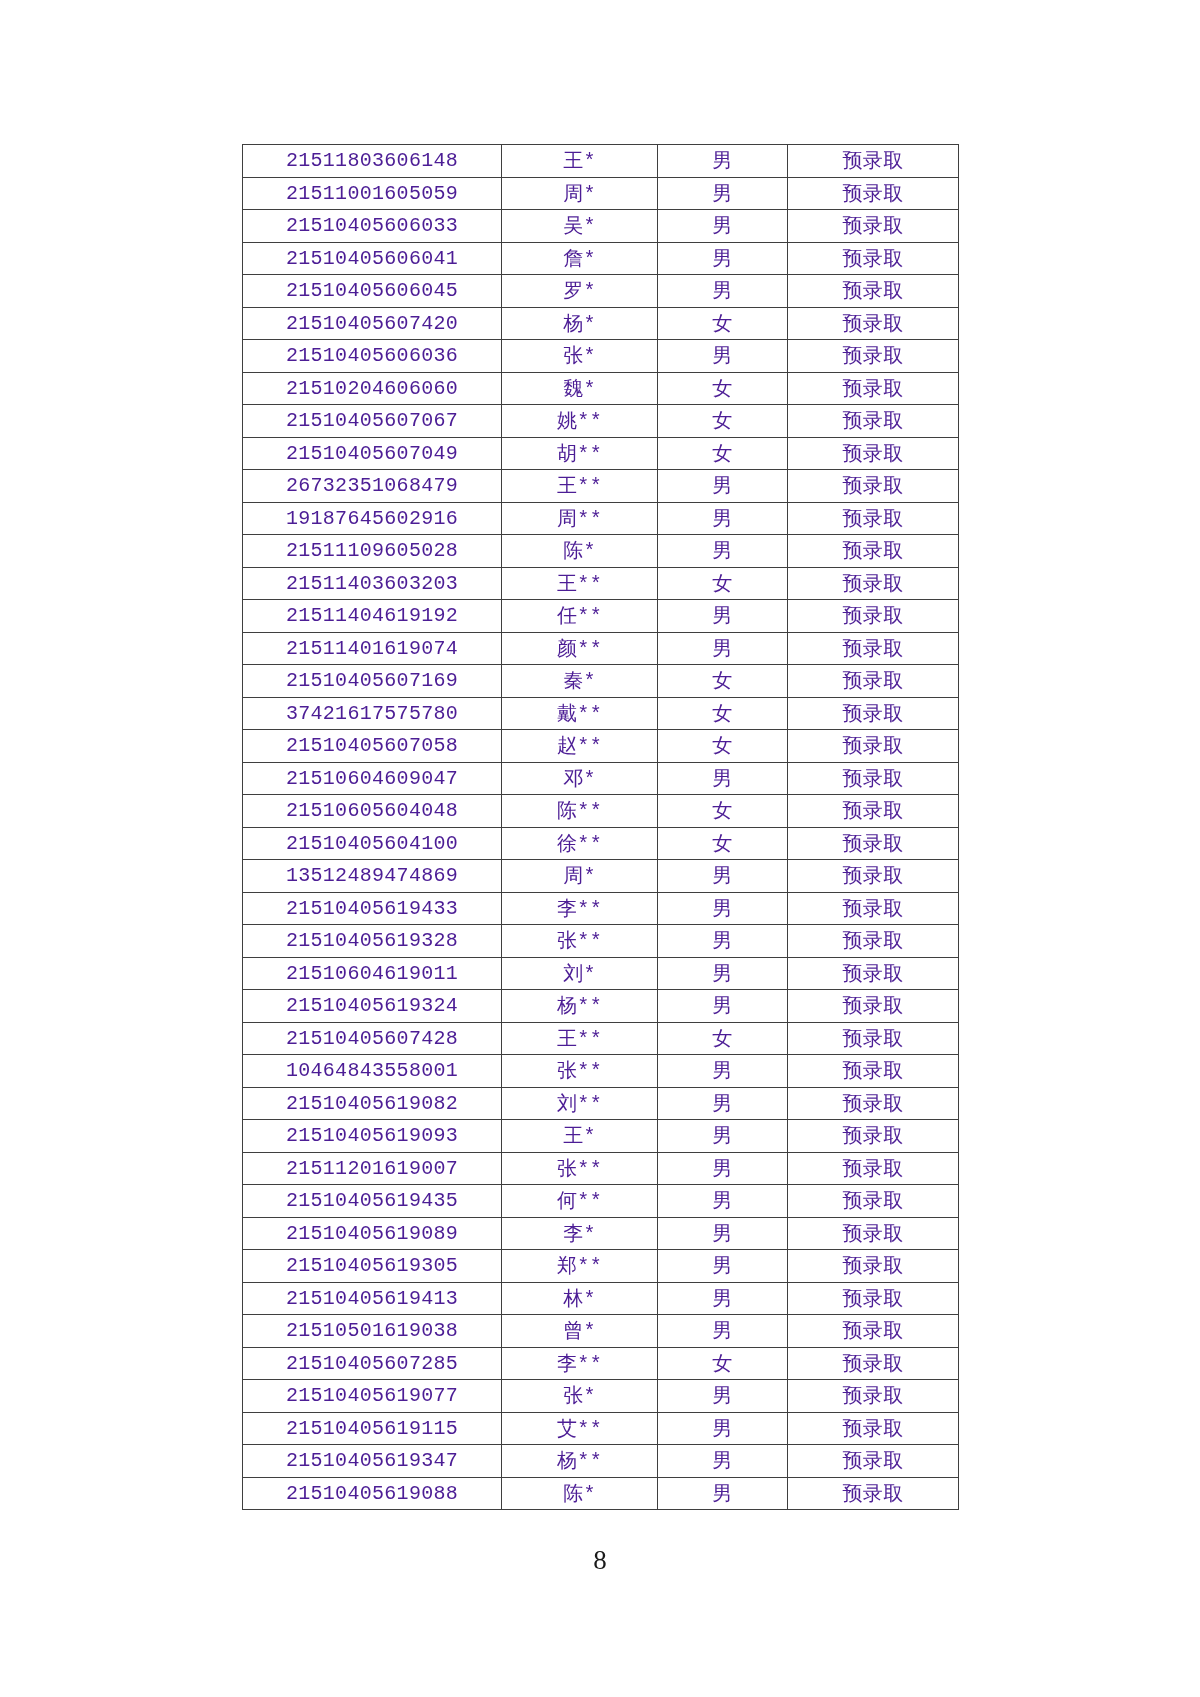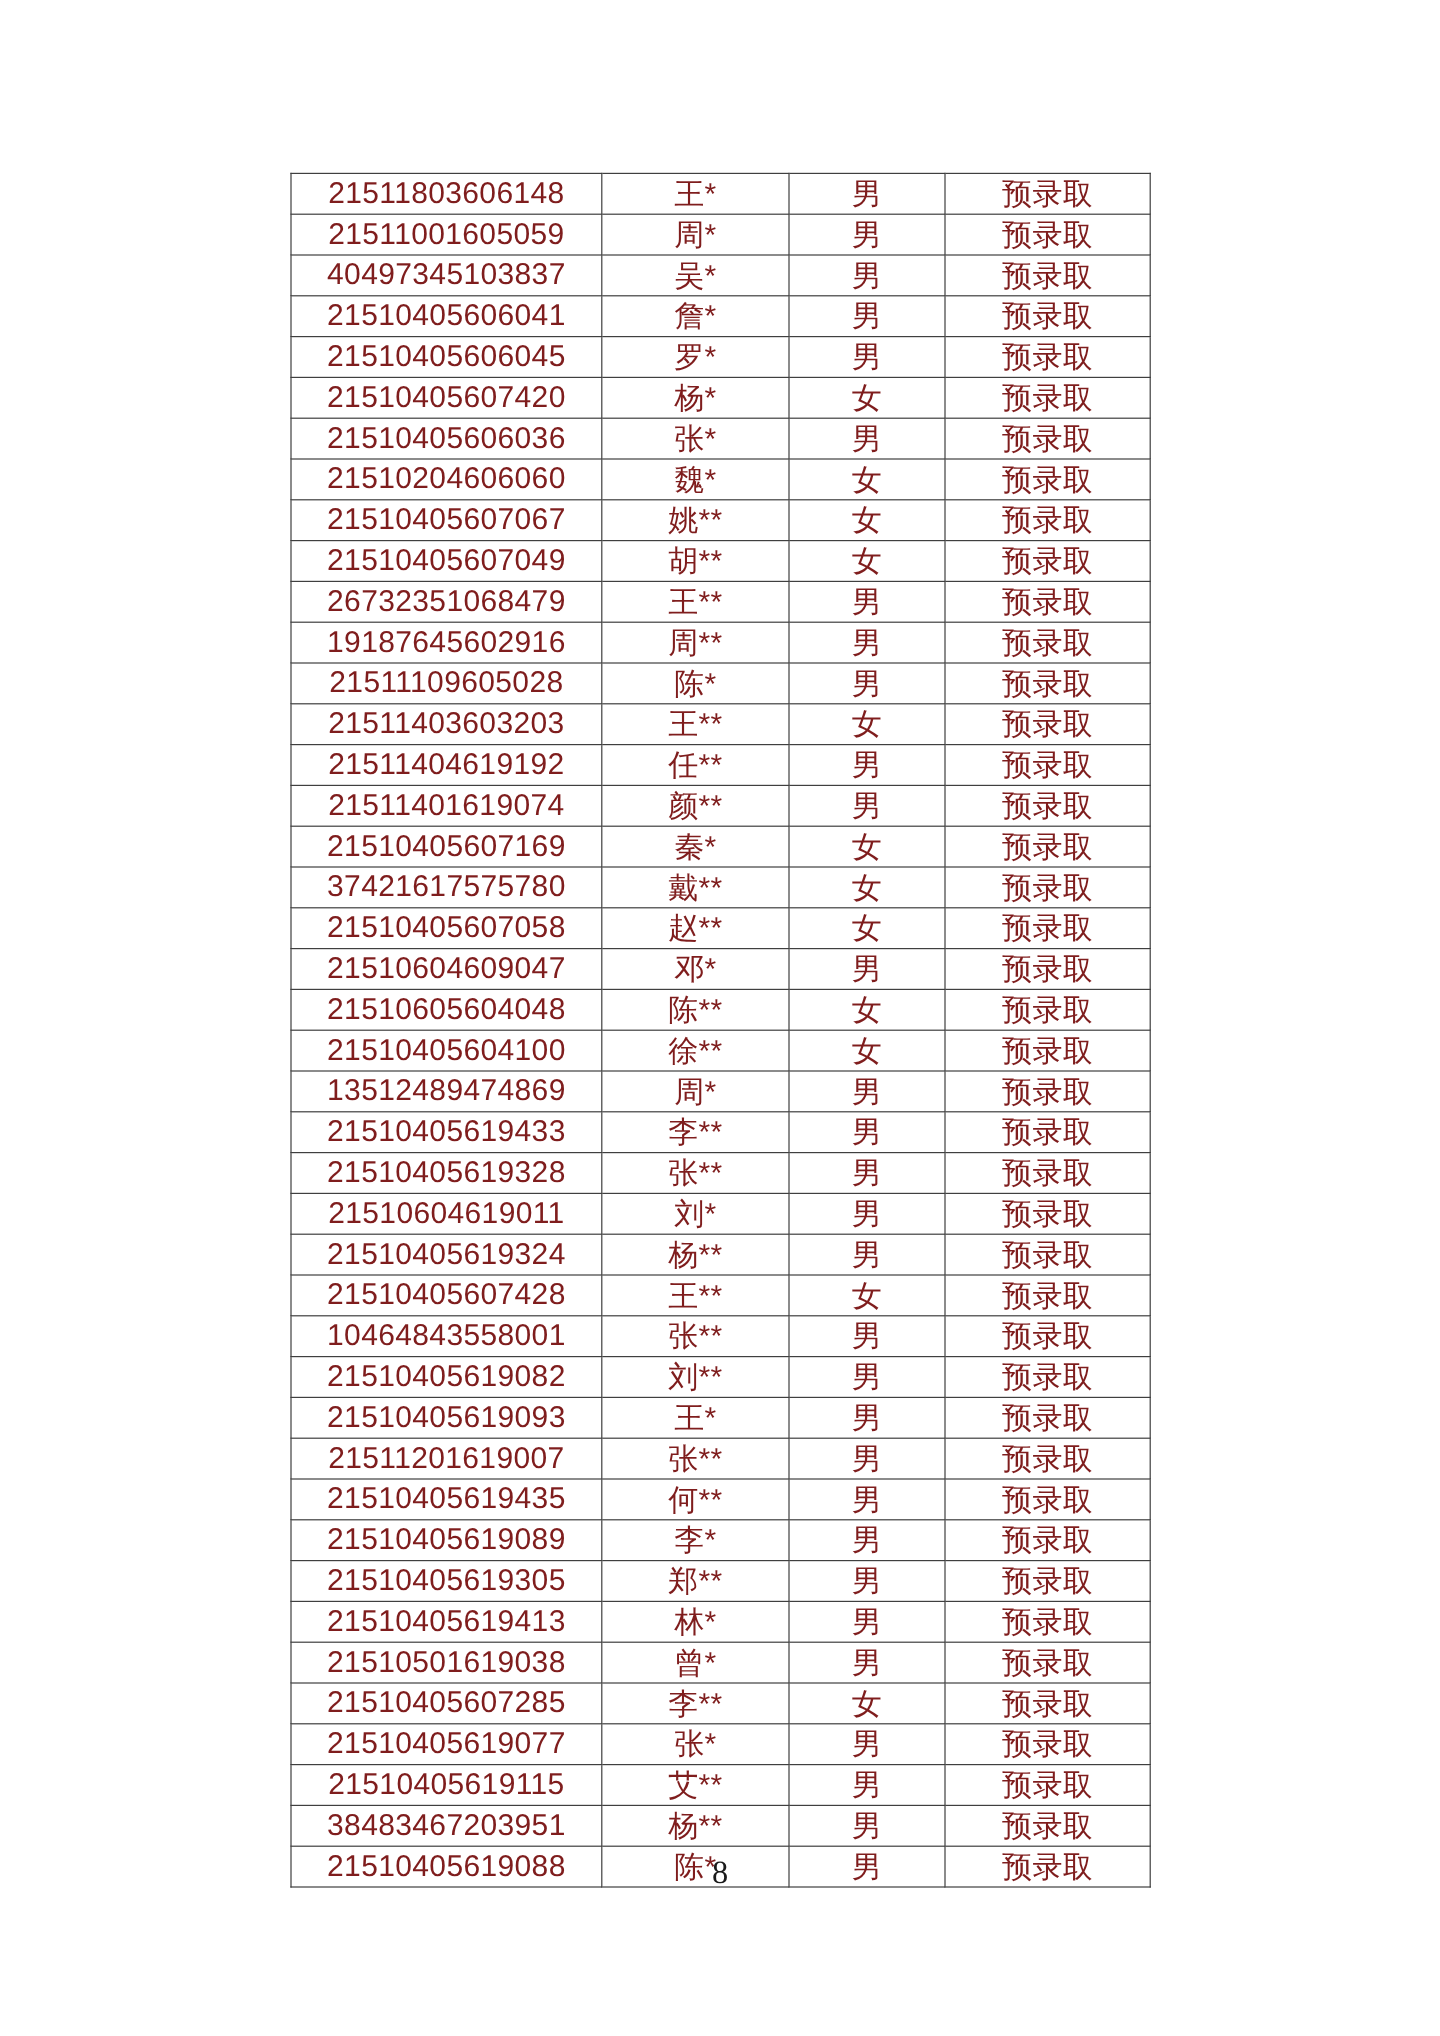--- a/index.html
+++ b/index.html
@@ -11,23 +11,23 @@
     margin: 0 auto;
     overflow: hidden;
   }
   table.doc-table {
     position: absolute;
     left: 242px;
     top: 144px;
     width: 716px;
     border-collapse: collapse;
     table-layout: fixed;
-    font-family: Liberation Sans, sans-serif;
-    font-size: 25px;
-    color: #7f1d1d;
+    font-family: Liberation Mono, monospace;
+    font-size: 20px;
+    color: #4c1d95;
   }
   table.doc-table td {
     border: 1px solid #3f3f3f;
     height: 31.5px;           
     padding: 0;
     text-align: center;
     vertical-align: middle;
     white-space: nowrap;
     overflow: hidden;
     letter-spacing: 0.3px;
@@ -66,21 +66,21 @@
           <td>男</td>
           <td>预录取</td>
         </tr>
         <tr>
           <td>21511001605059</td>
           <td>周*</td>
           <td>男</td>
           <td>预录取</td>
         </tr>
         <tr>
-          <td>40497345103837</td>
+          <td>21510405606033</td>
           <td>吴*</td>
           <td>男</td>
           <td>预录取</td>
         </tr>
         <tr>
           <td>21510405606041</td>
           <td>詹*</td>
           <td>男</td>
           <td>预录取</td>
         </tr>
@@ -294,21 +294,21 @@
           <td>男</td>
           <td>预录取</td>
         </tr>
         <tr>
           <td>21510405619115</td>
           <td>艾**</td>
           <td>男</td>
           <td>预录取</td>
         </tr>
         <tr>
-          <td>38483467203951</td>
+          <td>21510405619347</td>
           <td>杨**</td>
           <td>男</td>
           <td>预录取</td>
         </tr>
         <tr>
           <td>21510405619088</td>
           <td>陈*</td>
           <td>男</td>
           <td>预录取</td>
         </tr>

